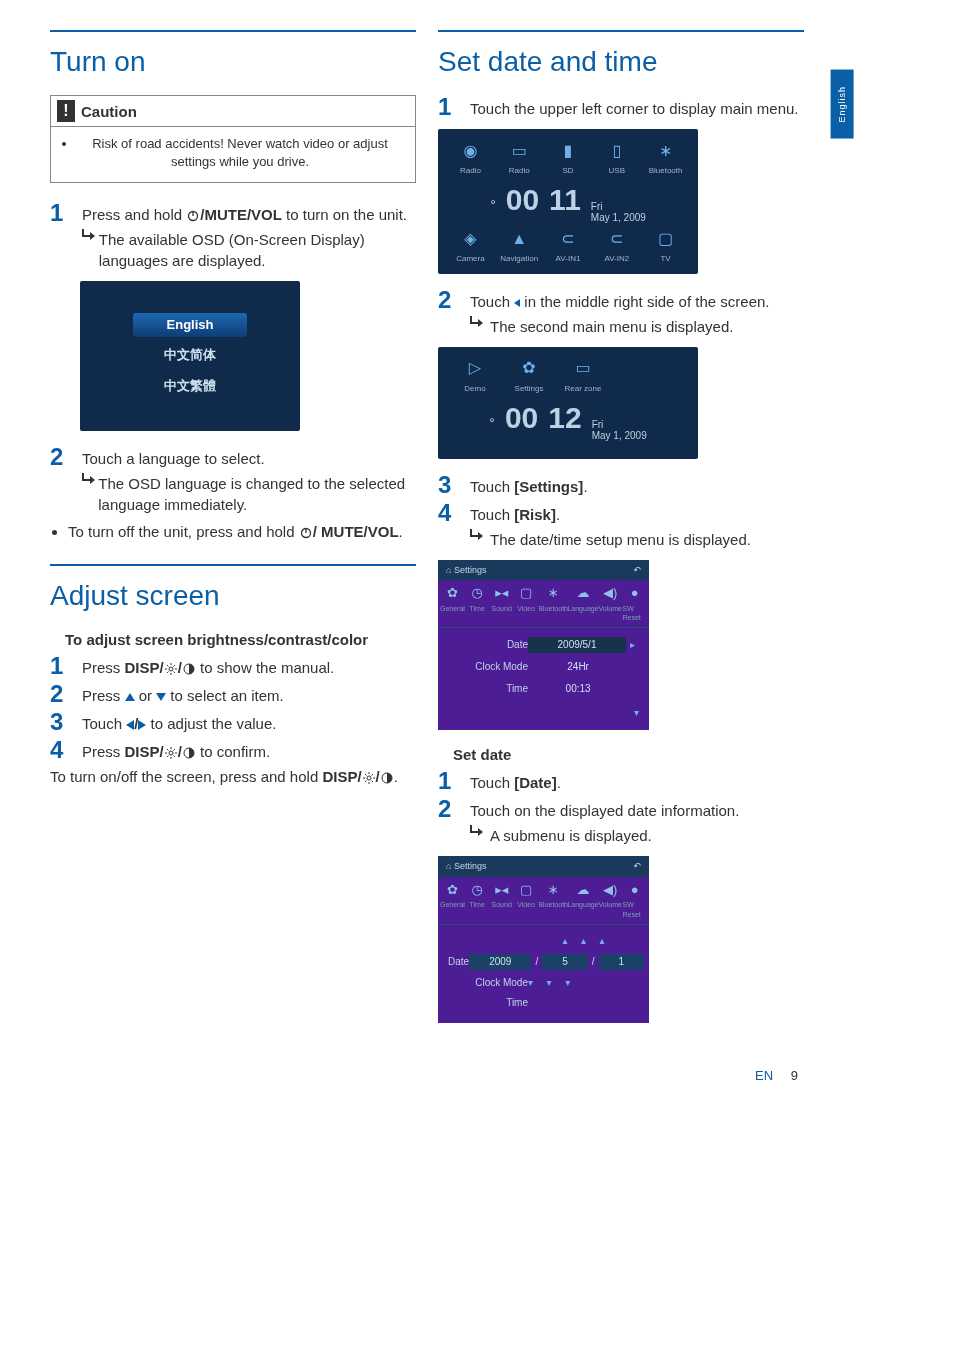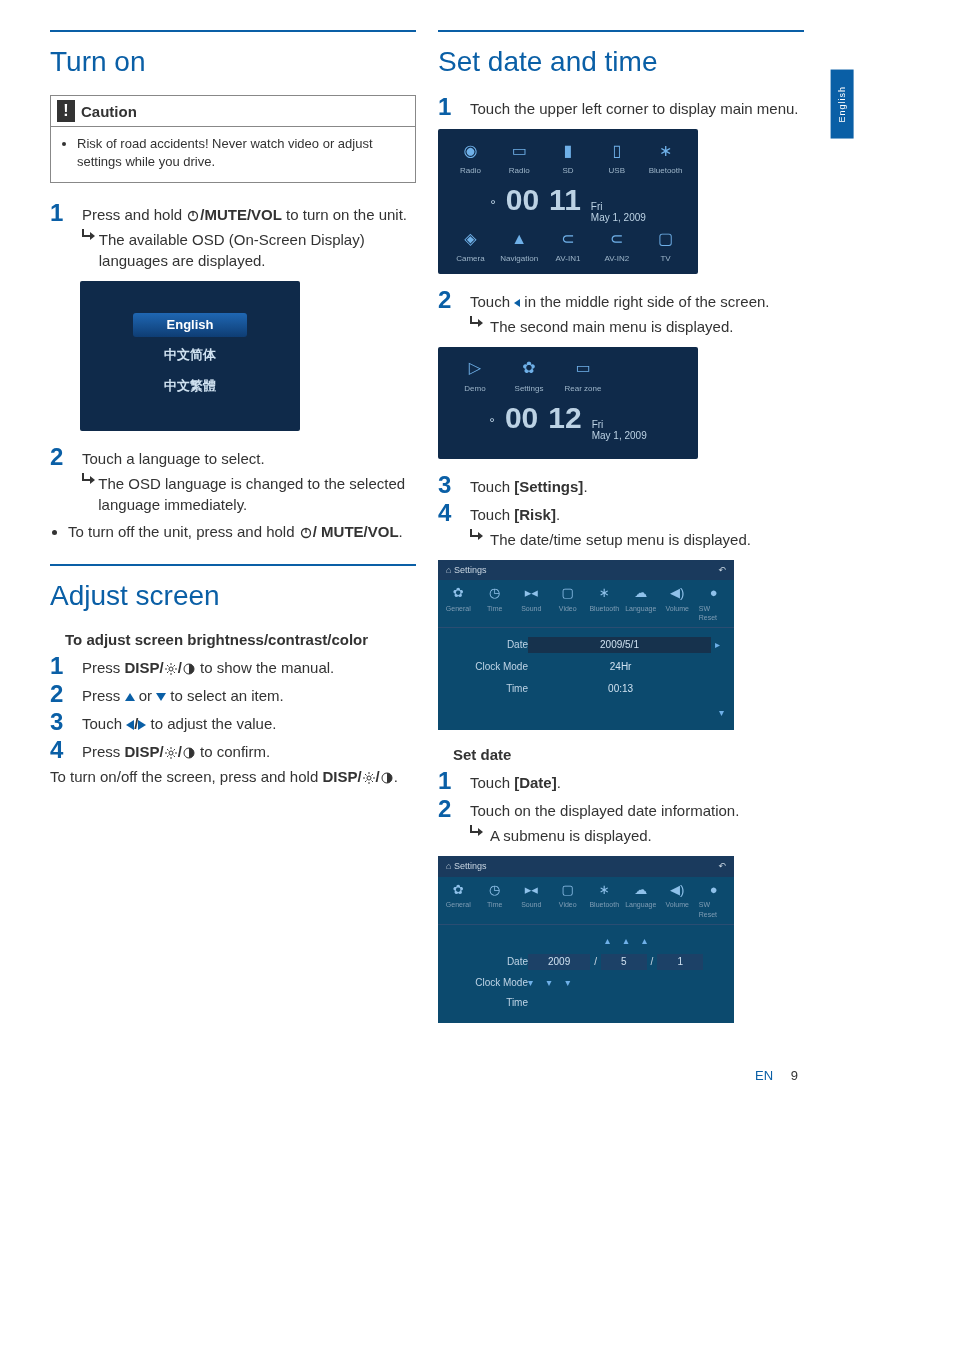--- a/index.html
+++ b/index.html
@@ -51,20 +51,21 @@
     font-weight: 900;
     width: 18px;
     height: 22px;
     display: inline-flex;
     align-items: center;
     justify-content: center;
     font-size: 16px;
   }
   .caution-body {
     padding: 8px 12px 10px 12px;
+    text-align: center;
   }
   .caution-body ul {
     margin: 0;
     padding-left: 14px;
   }
   .caution-body li {
     font-size: 13px;
   }
   .step {
     display: flex;
@@ -165,22 +166,22 @@
   }
   .clock-row .hh {
     font-size: 30px;
     font-weight: 600;
   }
   .clock-row .meta {
     font-size: 10px;
     line-height: 1.1;
   }
   .settings-figure {
-    width: 296px;
-    background: #0c4a6e;
+    width: 211px;
+    background: #4c1d95;
     margin: 10px 0 14px 0;
     color: #c9d6e2;
     font-size: 10px;
     box-sizing: border-box;
   }
   .sf-top {
     display: flex;
     justify-content: space-between;
     align-items: center;
     padding: 4px 8px;

